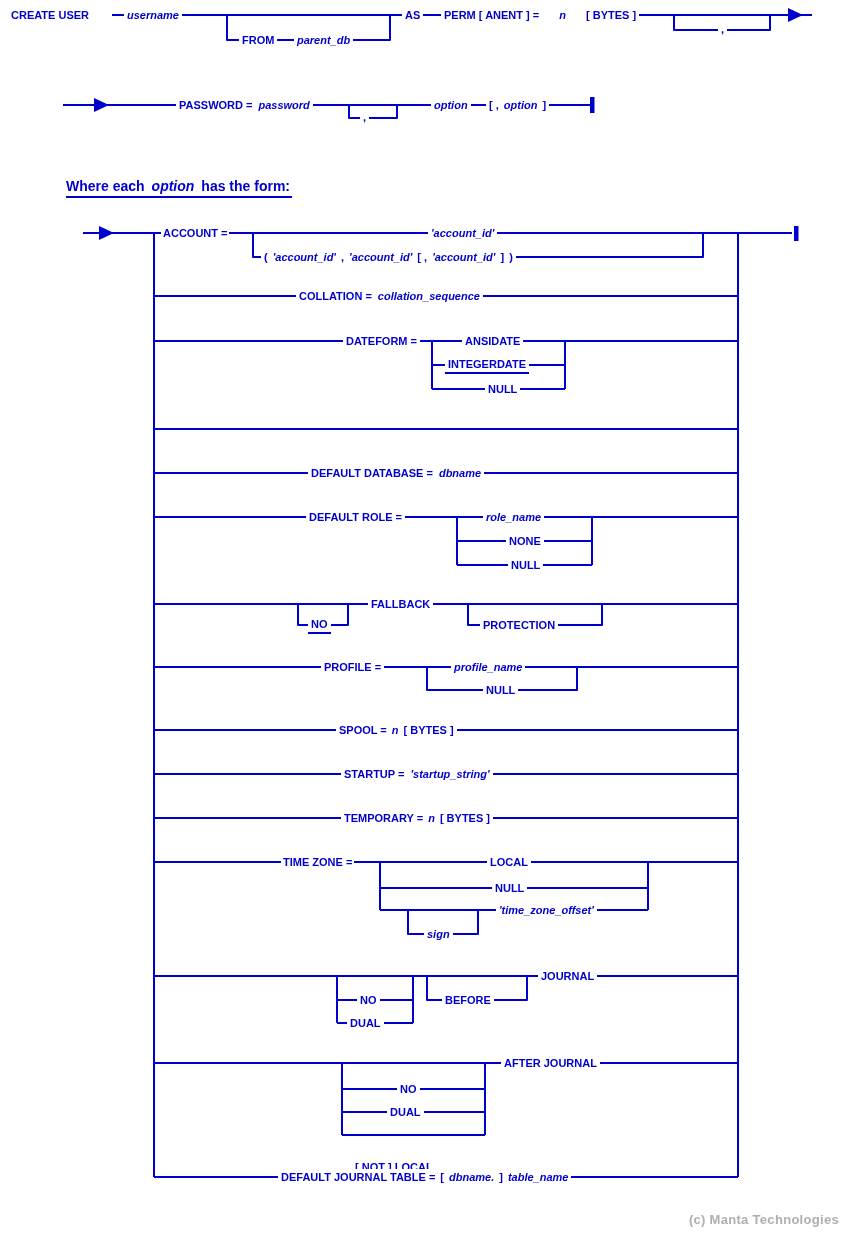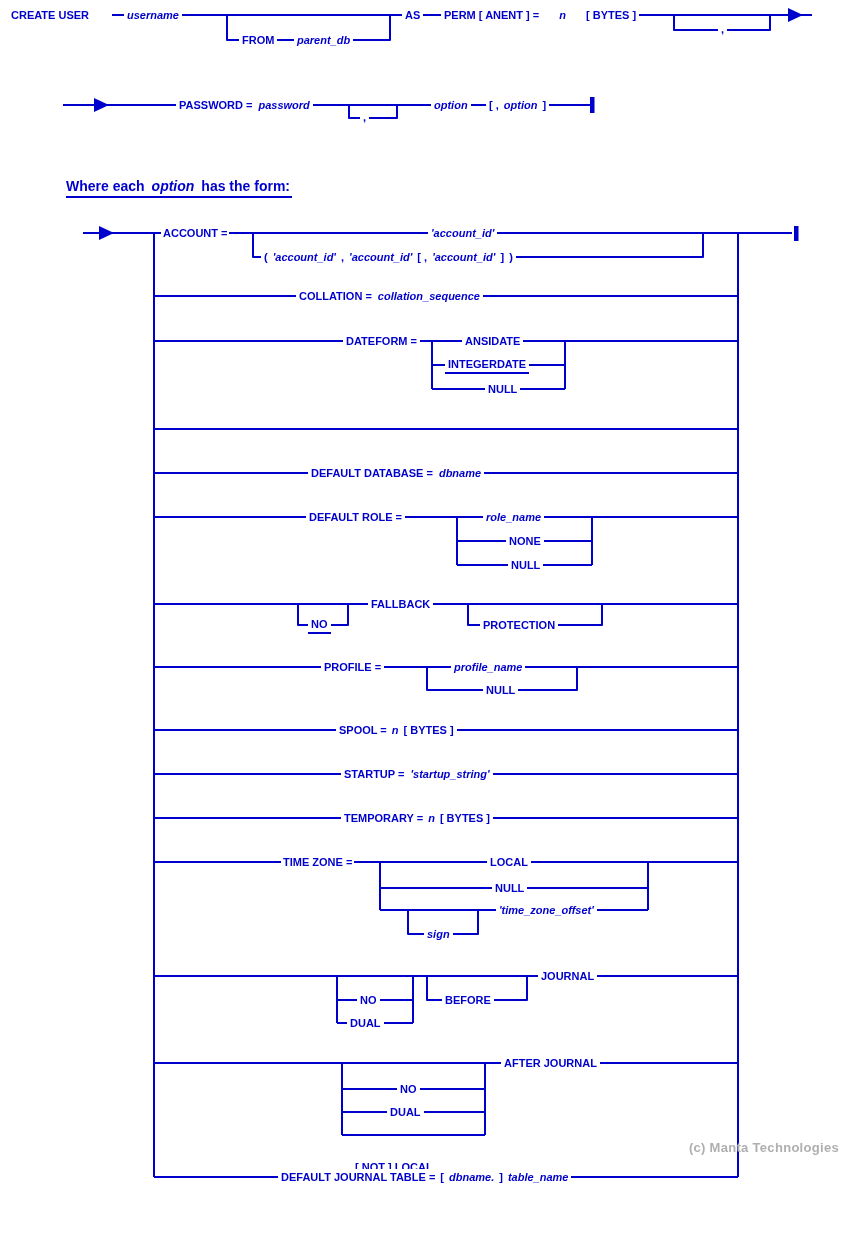--- a/index.html
+++ b/index.html
@@ -18,21 +18,21 @@
   .grp { display:flex; gap:6px; align-items:baseline; }
   .tight { gap:5px; }
   .var { font-style:italic; }
   .ul { border-bottom:2px solid currentColor; }
   .note {
     position:absolute; left:66px; top:177px; display:flex; gap:7px;
     font-weight:bold; font-size:14px; line-height:18px; color:var(--accent);
     border-bottom:2px solid currentColor; padding:0 2px 1px 0;
   }
   .footer {
-    position:absolute; right:8px; top:1140px; font-weight:bold; font-size:13px;
+    position:absolute; right:8px; top:1212px; font-weight:bold; font-size:13px;
     color:var(--footer); letter-spacing:0.3px;
   }
 </style>
 </head>
 <body>
 
 <div class="stage">
 
   <svg class="rails" width="847" height="1239" viewBox="0 0 847 1239">
     <g stroke="currentColor" stroke-width="2" fill="none" stroke-linejoin="round">

